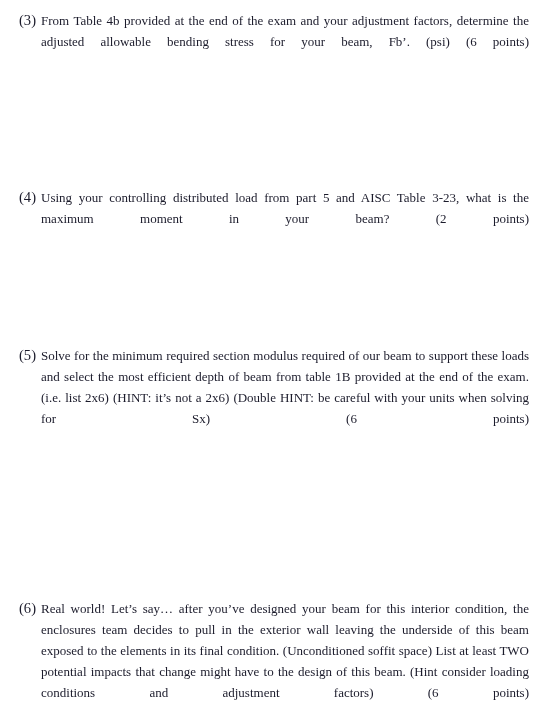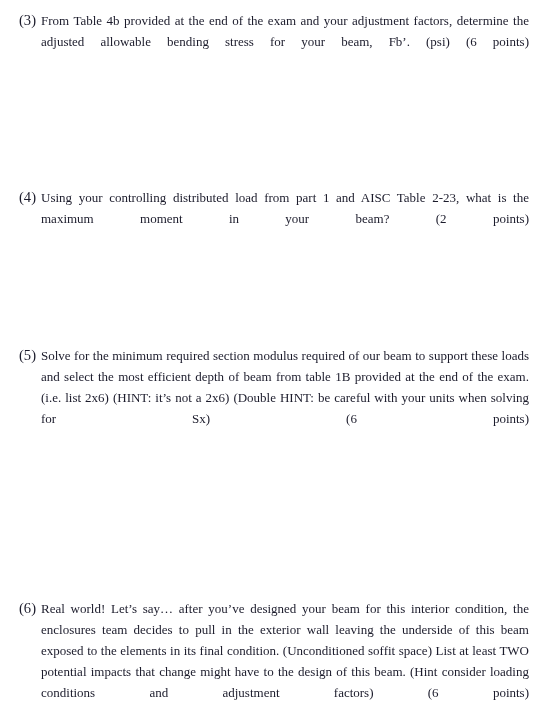--- a/index.html
+++ b/index.html
@@ -92,21 +92,21 @@
     <div class="q-row">
       <span class="q-number">(3)</span>
       <span class="q-body">From Table 4b provided at the end of the exam and your adjustment factors, determine the adjusted allowable bending stress for your beam, Fb’. (psi) (6 points)</span>
     </div>
   </div>
   <div class="answer-space" id="answer-3"></div>
 
   <div class="question" id="q4">
     <div class="q-row">
       <span class="q-number">(4)</span>
-      <span class="q-body">Using your controlling distributed load from part 1 and AISC Table 2-23, what is the maximum moment in your beam? (2 points)</span>
+      <span class="q-body">Using your controlling distributed load from part 5 and AISC Table 3-23, what is the maximum moment in your beam? (2 points)</span>
     </div>
   </div>
   <div class="answer-space" id="answer-4"></div>
 
   <div class="question" id="q5">
     <div class="q-row">
       <span class="q-number">(5)</span>
       <span class="q-body">Solve for the minimum required section modulus required of our beam to support these loads and select the most efficient depth of beam from table 1B provided at the end of the exam. (i.e. list 2x6) (HINT: it’s not a 2x6) (Double HINT: be careful with your units when solving for Sx) (6 points)</span>
     </div>
   </div>

